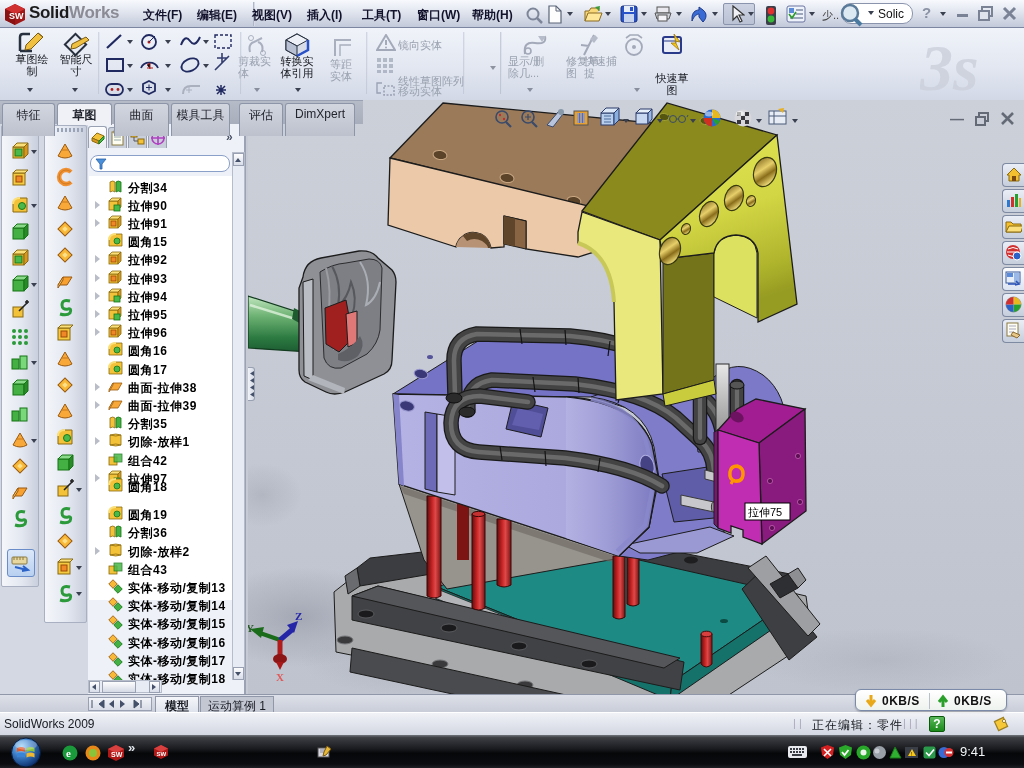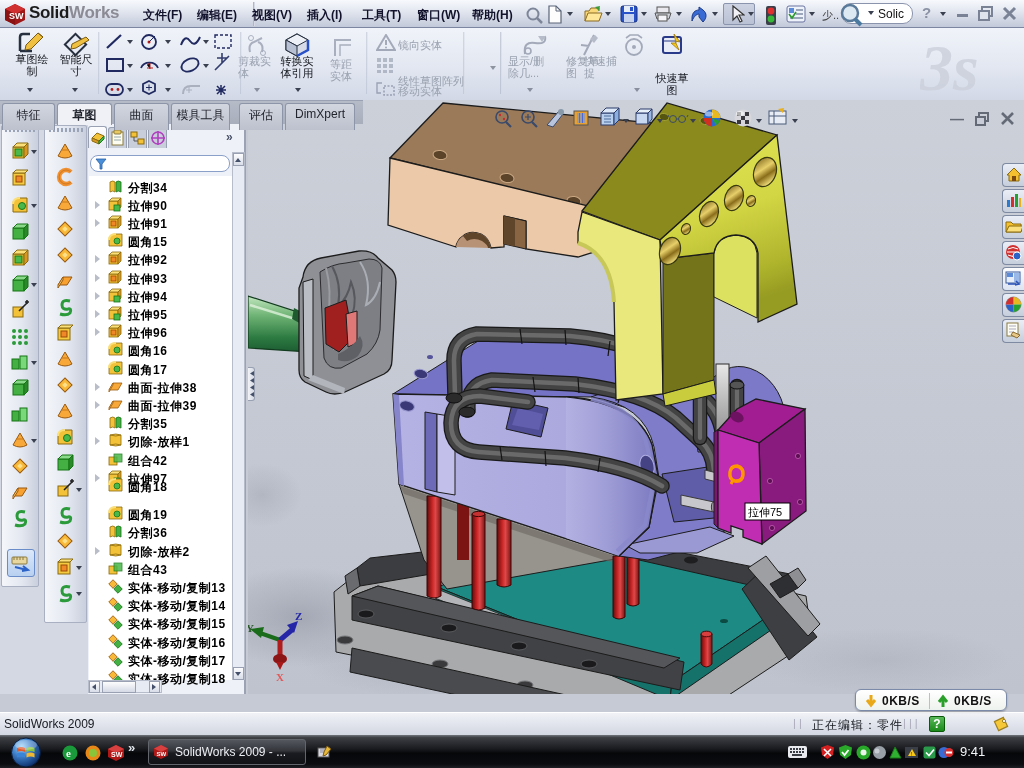--- a/index.html
+++ b/index.html
@@ -12,28 +12,28 @@
 .vsep{top:2px;width:2px;height:24px;background:linear-gradient(90deg,#9aa3b8,#e8ecf4)}
 .ti{top:5px}
 .dd{width:0;height:0;border-left:3.5px solid transparent;border-right:3.5px solid transparent;border-top:4px solid #3a4050}
 
 #cmd{left:0;top:28px;width:1024px;height:72px;background:linear-gradient(180deg,#f0f3f9 0%,#e2e7f1 55%,#d2d8e6 100%)}
 .cjs{font-size:11px;color:#16181f;line-height:12px;text-align:center;white-space:pre-line}
 .cjg{font-size:11px;color:#9aa1af;line-height:12px;text-align:left;white-space:pre-line}
 .cjrow{font-size:11px;color:#9aa1af;white-space:nowrap}
 
 #tabs{left:0;top:100px;width:363px;height:24px;background:linear-gradient(180deg,#b6bbc8,#a9aebc);border-top:1px solid #99a1b2;z-index:30}
-.tab{top:2px;height:27px;border:1px solid #8d96a8;border-bottom:none;border-radius:3px 3px 0 0;background:linear-gradient(180deg,#d2d6df,#bcc1cd);font-size:12px;color:#23252e;text-align:center;padding-top:3px}
+.tab{top:2px;height:33px;border:1px solid #8d96a8;border-bottom:none;border-radius:3px 3px 0 0;background:linear-gradient(180deg,#d2d6df,#bcc1cd);font-size:12px;color:#23252e;text-align:center;padding-top:3px}
 .tabon{background:#eff1f6;font-weight:bold;height:22px}
 
 #leftzone{left:0;top:124px;width:88px;height:570px;background:#d4d8e2}
 .tbcol{background:linear-gradient(90deg,#f4f6fa 0%,#e3e7f0 55%,#c9cfdd 100%);border:1px solid #a8b0c2;border-radius:2px}
 
 #panel{left:88px;top:124px;width:158px;height:570px;background:#eef1f7;border-right:2px solid #9aa2b4;z-index:5}
-#ptree{left:1px;top:52px;width:143px;height:504px;background:#fff}
+#ptree{left:1px;top:52px;width:143px;height:424px;background:#fff}
 .trow{height:18.2px;font-size:12px;font-weight:bold;color:#000;white-space:nowrap}
 .trow .tx{position:absolute;left:39px;top:2px;letter-spacing:.5px}
 .arr{position:absolute;left:6px;top:5px;width:0;height:0;border-top:4px solid transparent;border-bottom:4px solid transparent;border-left:5px solid #b9bdc7}
 .fico{position:absolute;left:19px;top:1px;width:15px;height:15px}
 
 #mtabs{left:0;top:694px;width:1024px;height:18px;background:linear-gradient(180deg,#dde0e8,#c9cdd8);border-top:1px solid #8f97a8}
 .mtab{top:1px;height:17px;font-size:12px;color:#1a1c24;text-align:center;border:1px solid #8f97a8;border-bottom:none;padding-top:1px}
 #status{left:0;top:712px;width:1024px;height:23px;background:linear-gradient(180deg,#f0f2f7,#d3d7e2);border-top:1px solid #fff;font-size:12px;color:#16181f}
 #taskbar{left:0;top:735px;width:1024px;height:33px;background:linear-gradient(180deg,#72757c 0%,#3c3e44 8%,#1a1b1f 42%,#060709 55%,#0b0c10 88%,#1f2026 100%)}
 .tbtn{top:4px;height:26px;border:1px solid #62656c;border-radius:3px;background:linear-gradient(180deg,#54575e 0%,#33353b 45%,#1a1b20 55%,#121317 100%);color:#eceff4;font-size:12px;padding:5px 6px 0 26px;white-space:nowrap;overflow:hidden}
@@ -1037,20 +1037,31 @@
 <div class="abs" style="left:147px;top:34px;width:0;height:0;border-left:3.5px solid transparent;border-right:3.5px solid transparent;border-bottom:4px solid #44506a"></div>
 <div class="abs" style="left:145px;top:543px;width:11px;height:13px;background:linear-gradient(180deg,#fdfdfe,#d8dde8);border:1px solid #98a0b2"></div>
 <div class="abs" style="left:147px;top:548px;width:0;height:0;border-left:3.5px solid transparent;border-right:3.5px solid transparent;border-top:4px solid #44506a"></div>
 <div class="abs" style="left:0;top:556px;width:74px;height:13px;background:#e7ebf3;border:1px solid #b6bcca"></div>
 <div class="abs" style="left:1px;top:557px;width:11px;height:12px;background:linear-gradient(180deg,#fdfdfe,#d8dde8);border:1px solid #98a0b2"></div>
 <div class="abs" style="left:14px;top:557px;width:34px;height:12px;background:linear-gradient(180deg,#fdfdfe,#d4d9e4);border:1px solid #98a0b2"></div>
 <div class="abs" style="left:61px;top:557px;width:11px;height:12px;background:linear-gradient(180deg,#fdfdfe,#d8dde8);border:1px solid #98a0b2"></div>
 <div class="abs" style="left:4px;top:560px;width:0;height:0;border-top:3.5px solid transparent;border-bottom:3.5px solid transparent;border-right:4px solid #44506a"></div>
 <div class="abs" style="left:64px;top:560px;width:0;height:0;border-top:3.5px solid transparent;border-bottom:3.5px solid transparent;border-left:4px solid #44506a"></div>
 </div>
+<div id="mtabs" class="abs">
+<div class="abs" style="left:88px;top:2px;width:64px;height:14px;background:linear-gradient(180deg,#f2f4f8,#d8dce6);border:1px solid #98a0b2"></div>
+<svg class="abs" style="left:90px;top:4px" width="62" height="10" fill="#44506a">
+        <path d="M2,1 l0,8 M9,5 l5,-4 0,8 Z" stroke="#44506a"></path>
+        <path d="M19,5 l5,-4 0,8 Z"></path>
+        <path d="M30,1 l5,4 -5,4 Z"></path>
+        <path d="M44,1 l5,4 -5,4 Z M51,1 l0,8" stroke="#44506a"></path>
+      </svg>
+<div class="abs mtab" style="left:155px;width:44px;background:linear-gradient(180deg,#f4f6fa,#dde1ea);font-weight:bold">模型</div>
+<div class="abs mtab" style="left:200px;width:74px;background:#c2c7d2">运动算例 1</div>
+</div>
 <div id="status" class="abs">
 <span class="abs" style="left:4px;top:4px">SolidWorks 2009</span>
 <span class="abs" style="left:793px;top:4px;color:#aab;font-size:11px">| |</span>
 <span class="abs cj" style="left:812px;top:4px">正在编辑：零件</span>
 <span class="abs" style="left:903px;top:4px;color:#aab;font-size:11px">| | |</span>
 <div class="abs" style="left:929px;top:3px;width:16px;height:16px;background:linear-gradient(180deg,#5ab85a,#1a8a1a);border:1px solid #0a5a0a;border-radius:2px;color:#fff;font-weight:bold;font-size:12px;text-align:center">?</div>
 <svg class="abs" style="left:991px;top:2px" width="20" height="19">
         <path d="M10,2 L17,9 10,16 3,9 Z" fill="#f6c838" stroke="#a08020" stroke-width="1.2" transform="rotate(20 10 9)"></path>
         <circle cx="13" cy="6" r="1.6" fill="#fff" stroke="#a08020"></circle>
       </svg>
@@ -1091,21 +1102,20 @@
 <svg class="abs" style="left:85px;top:10px" width="17" height="17">
         <circle cx="8" cy="8" r="7.5" fill="#e88818"></circle>
         <circle cx="8" cy="8" r="4" fill="#8ac43a"></circle>
       </svg>
 <svg class="abs" style="left:107px;top:9px" width="18" height="18">
         <polygon points="9,1 17,5 17,13 9,17 1,13 1,5" fill="#b01818"></polygon>
         <polygon points="9,1 17,5 9,9 1,5" fill="#d84040"></polygon>
         <text x="4" y="13" font-size="7" font-weight="bold" fill="#fff">SW</text>
       </svg>
 <span class="abs" style="left:128px;top:5px;color:#dfe4ea;font-size:13px;font-weight:bold">»</span>
-<div class="abs tbtn" style="left:148px;width:158px">SolidWorks 2009 - ...</div>
 <svg class="abs" style="left:153px;top:9px" width="16" height="16">
         <polygon points="8,1 15,4.5 15,11.5 8,15 1,11.5 1,4.5" fill="#b01818"></polygon>
         <polygon points="8,1 15,4.5 8,8 1,4.5" fill="#d84040"></polygon>
         <text x="3.5" y="12" font-size="6" font-weight="bold" fill="#fff">SW</text>
       </svg>
 <svg class="abs" style="left:317px;top:9px" width="16" height="16">
         <rect x="1" y="4" width="11" height="9" fill="#d8d8e0" stroke="#555"></rect>
         <path d="M3,6 l7,0 M3,8 l7,0" stroke="#8a8aa0"></path>
         <path d="M10,2 l4,3 -5,6 -3,1 1,-4 Z" fill="#e8b838" stroke="#7a5a10"></path>
       </svg>

